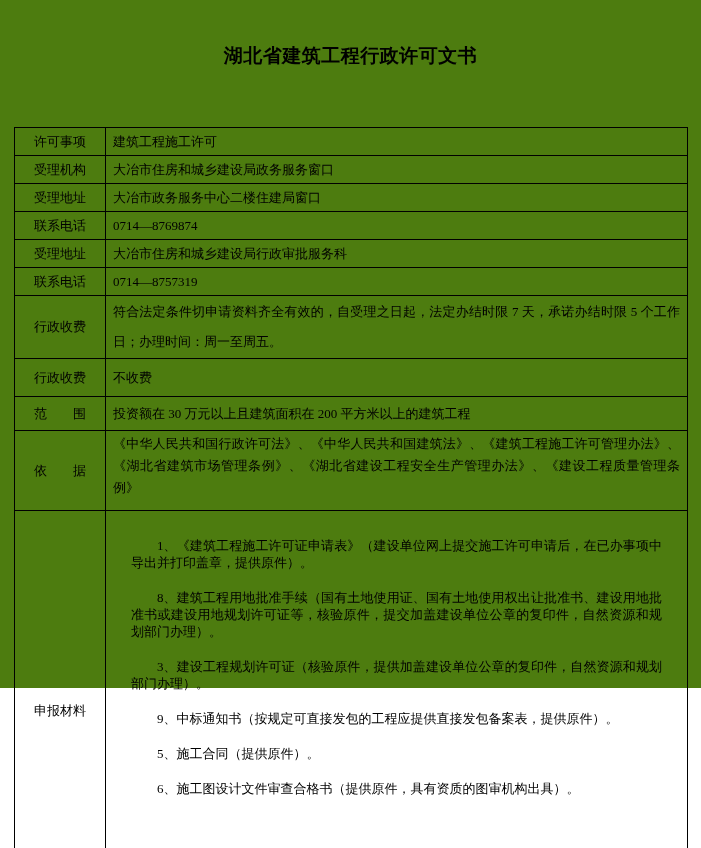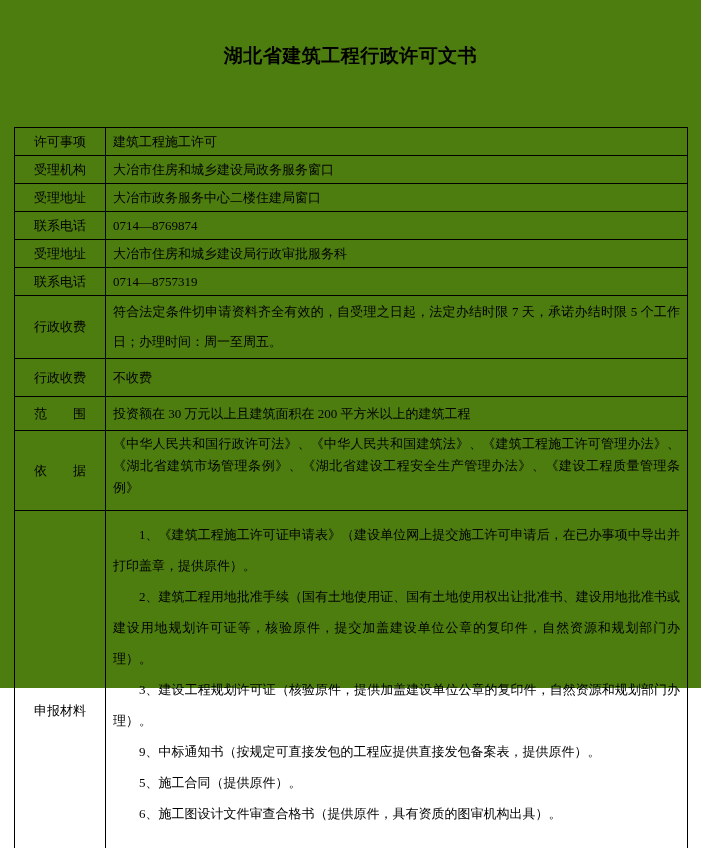--- a/index.html
+++ b/index.html
@@ -53,23 +53,23 @@
   tr.h38 td { height: 38px; margin-left: 19px; }
   tr.h34 td { height: 34px; }
   tr.h80 td { height: 80px; }
   tr.h80 td.value { line-height: 22px; padding-top: 1px; padding-bottom: 10px; margin-top: 40px; }
   tr.row-materials td { height: 400px; }
   td.materials {
     vertical-align: top;
     padding: 8px 7px 0 7px;
   }
   .materials p {
-    margin: 0;
+    margin: 18px;
     text-indent: 2em;
-    line-height: 31px;
+    line-height: 17px;
     text-align: justify;
   }
 </style>
 </head>
 <body>
 
 <div class="page">
 
   <div class="doc-title">
     <div>湖北省建筑工程行政许可文书</div>
@@ -118,21 +118,21 @@
         <td class="value">投资额在 30 万元以上且建筑面积在 200 平方米以上的建筑工程</td>
       </tr>
       <tr class="h80">
         <td class="label">依　　据</td>
         <td class="value justify">《中华人民共和国行政许可法》、《中华人民共和国建筑法》、《建筑工程施工许可管理办法》、《湖北省建筑市场管理条例》、《湖北省建设工程安全生产管理办法》、《建设工程质量管理条例》</td>
       </tr>
       <tr class="row-materials">
         <td class="label">申报材料</td>
         <td class="value materials">
           <p>1、《建筑工程施工许可证申请表》（建设单位网上提交施工许可申请后，在已办事项中导出并打印盖章，提供原件）。</p>
-          <p>2、建筑工程用地批准手续（国有土地使用证、国有土地使用权出让批准书、建设用地批准书或建设用地规划许可证等，核验原件，提交加盖建设单位公章的复印件，自然资源和规划部门办理）。</p>
+          <p>8、建筑工程用地批准手续（国有土地使用证、国有土地使用权出让批准书、建设用地批准书或建设用地规划许可证等，核验原件，提交加盖建设单位公章的复印件，自然资源和规划部门办理）。</p>
           <p>3、建设工程规划许可证（核验原件，提供加盖建设单位公章的复印件，自然资源和规划部门办理）。</p>
           <p>9、中标通知书（按规定可直接发包的工程应提供直接发包备案表，提供原件）。</p>
           <p>5、施工合同（提供原件）。</p>
           <p>6、施工图设计文件审查合格书（提供原件，具有资质的图审机构出具）。</p>
         </td>
       </tr>
     </tbody>
   </table>
 
 </div>

